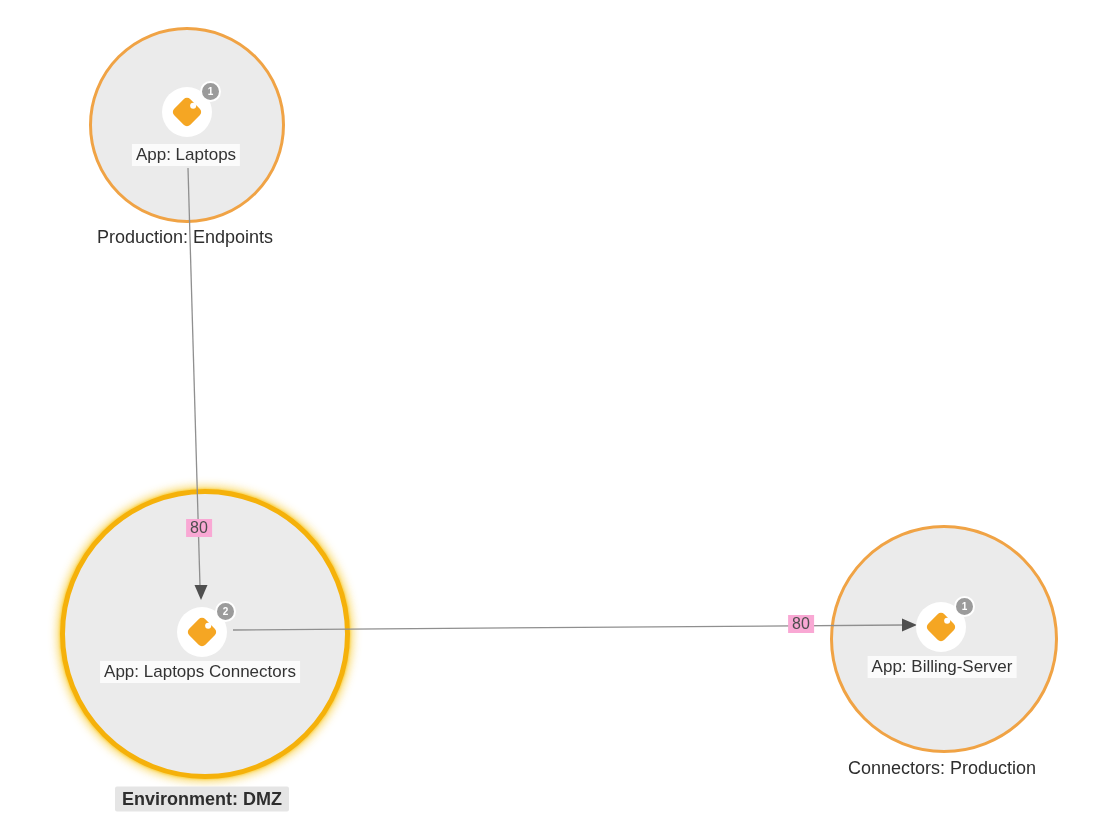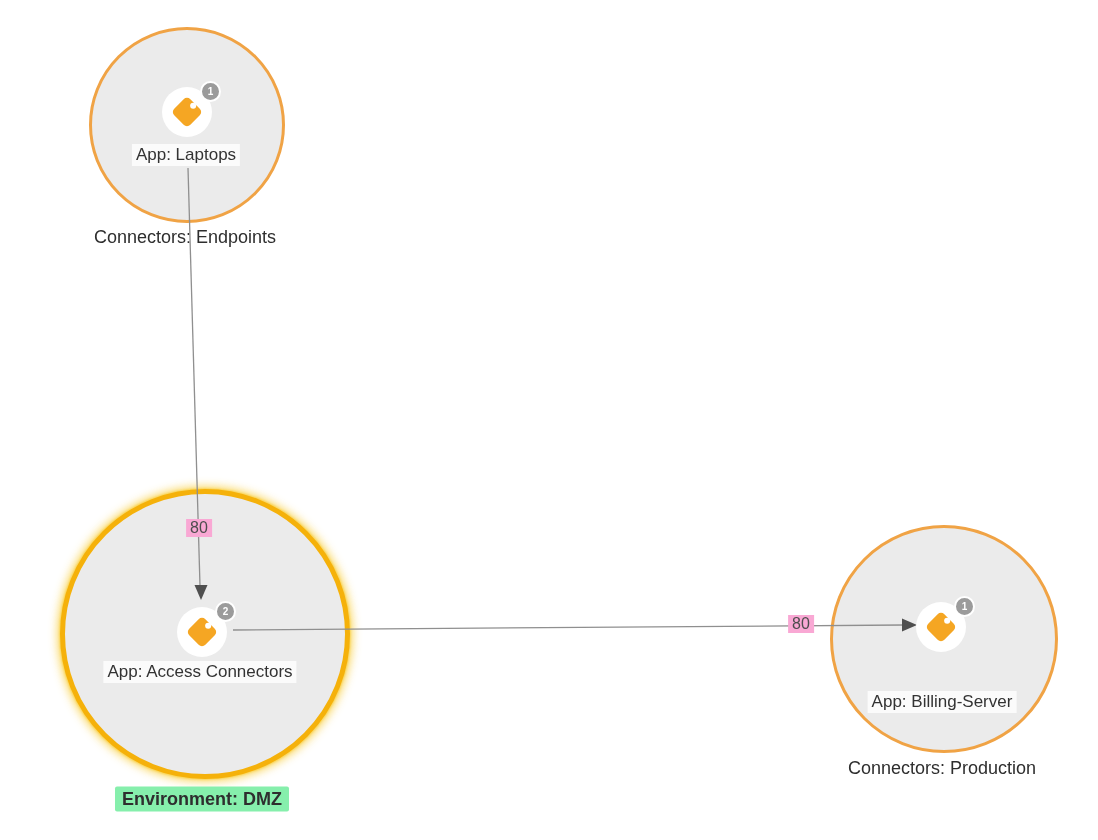--- a/index.html
+++ b/index.html
@@ -73,21 +73,21 @@
   .env-label {
     position:absolute;
     transform:translate(-50%,-50%);
     font-size:18px;
     color:#2e2e2e;
     white-space:nowrap;
     z-index:2;
   }
   .env-label.highlighted {
     font-weight:bold;
-    background:#86efac;
+    background:#e5e5e5;
     padding:2px 7px;
     border-radius:2px;
     z-index:4;
   }
   .edge-label {
     position:absolute;
     transform:translate(-50%,-50%);
     font-size:16px;
     color:#4d4d4d;
     background:#f9a8d4;
@@ -98,21 +98,21 @@
 </style>
 </head>
 <body>
 
 <div id="canvas">
 
   <div class="node-circle normal" style="left:89px; top:27px; width:196px; height:196px;"></div>
   <div class="node-circle selected" style="left:60px; top:489px; width:290px; height:290px;"></div>
   <div class="node-circle normal" style="left:830px; top:525px; width:228px; height:228px;"></div>
 
-  <div class="env-label" style="left:185px; top:237px;">Connectors: Endpoints</div>
+  <div class="env-label" style="left:185px; top:237px;">Production: Endpoints</div>
   <div class="env-label highlighted" style="left:202px; top:799px;">Environment: DMZ</div>
   <div class="env-label" style="left:942px; top:768px;">Connectors: Production</div>
 
   <svg class="edges" width="1098" height="840" viewBox="0 0 1098 840">
 
     <g>
       <line x1="188" y1="168" x2="200" y2="586" stroke="#8f8f8f" stroke-width="1.3"></line>
       <polygon points="201,600 194.5,585 207.5,585" fill="#4f4f4f"></polygon>
     </g>
 
@@ -149,16 +149,16 @@
     <div class="icon-bg">
       <svg width="38" height="38" viewBox="0 0 40 40">
         <rect x="8" y="8" width="24" height="24" rx="5" transform="rotate(45 20 20)" fill="#f5a623"></rect>
         <circle cx="26.5" cy="13.5" r="3.2" fill="#ffffff"></circle>
       </svg>
     </div>
     <div class="badge">1</div>
   </div>
 
   <div class="app-label" style="left:186px; top:155px;">App: Laptops</div>
-  <div class="app-label" style="left:200px; top:672px;">App: Access Connectors</div>
-  <div class="app-label" style="left:942px; top:667px;margin-top:35px;">App: Billing-Server</div>
+  <div class="app-label" style="left:200px; top:672px;">App: Laptops Connectors</div>
+  <div class="app-label" style="left:942px; top:667px;">App: Billing-Server</div>
 
 </div>
 
 </body></html>

